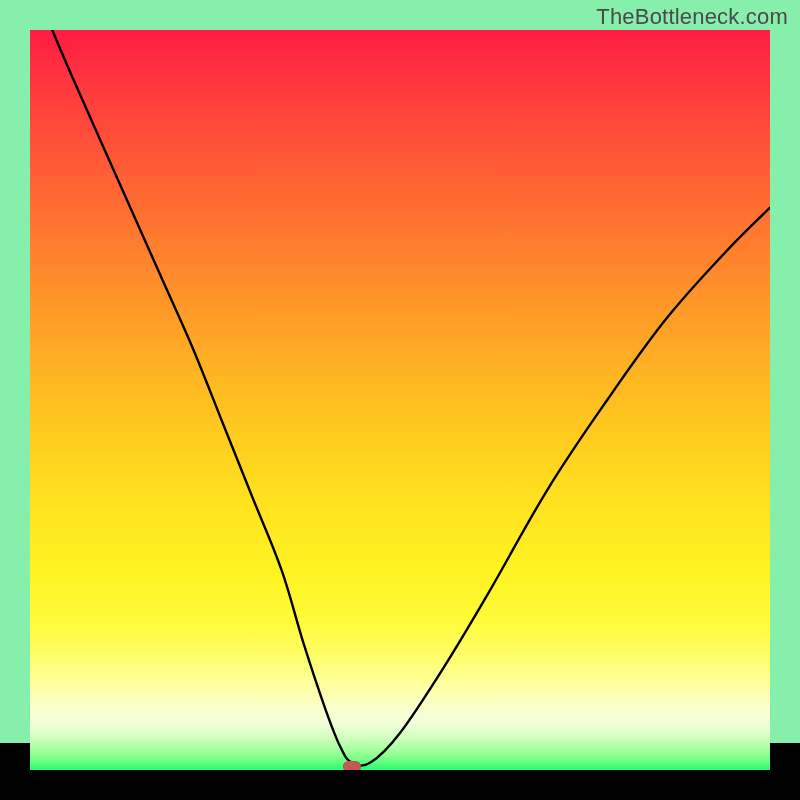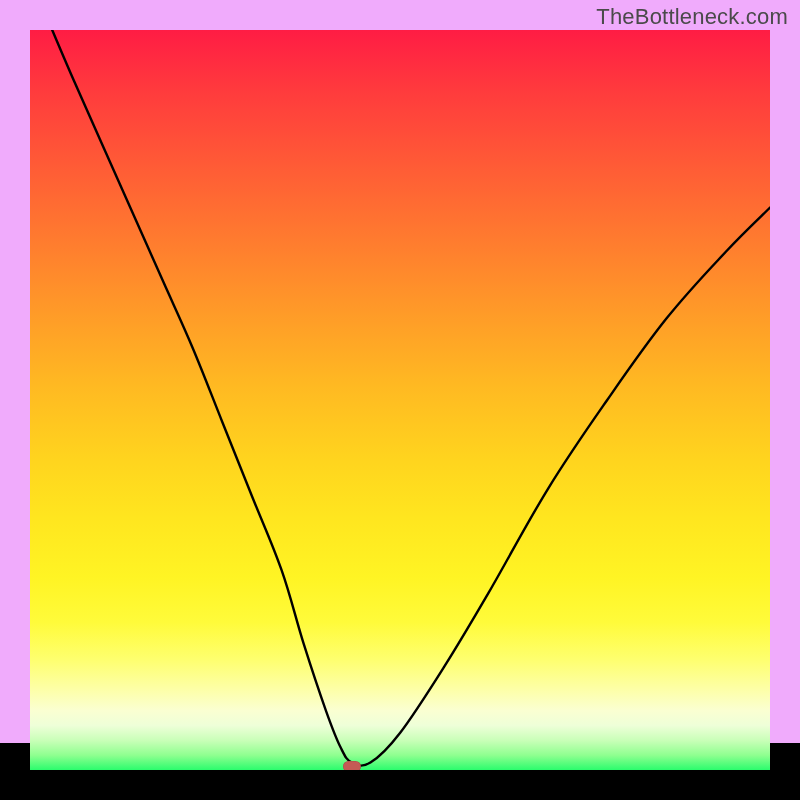--- a/index.html
+++ b/index.html
@@ -8,21 +8,21 @@
     width: 800px;
     height: 800px;
     overflow: hidden;
     background: #000;
     font-family: Arial, Helvetica, sans-serif;
   }
   .frame {
     position: relative;
     width: 800px;
     height: 743px;
-    background: #f0abfc;
+    background: #86efac;
   }
   .watermark {
     position: absolute;
     top: 4px;
     right: 12px;
     color: #4a4a4a;
     font-size: 22px;
     font-weight: 400;
     letter-spacing: 0.2px;
     z-index: 5;

